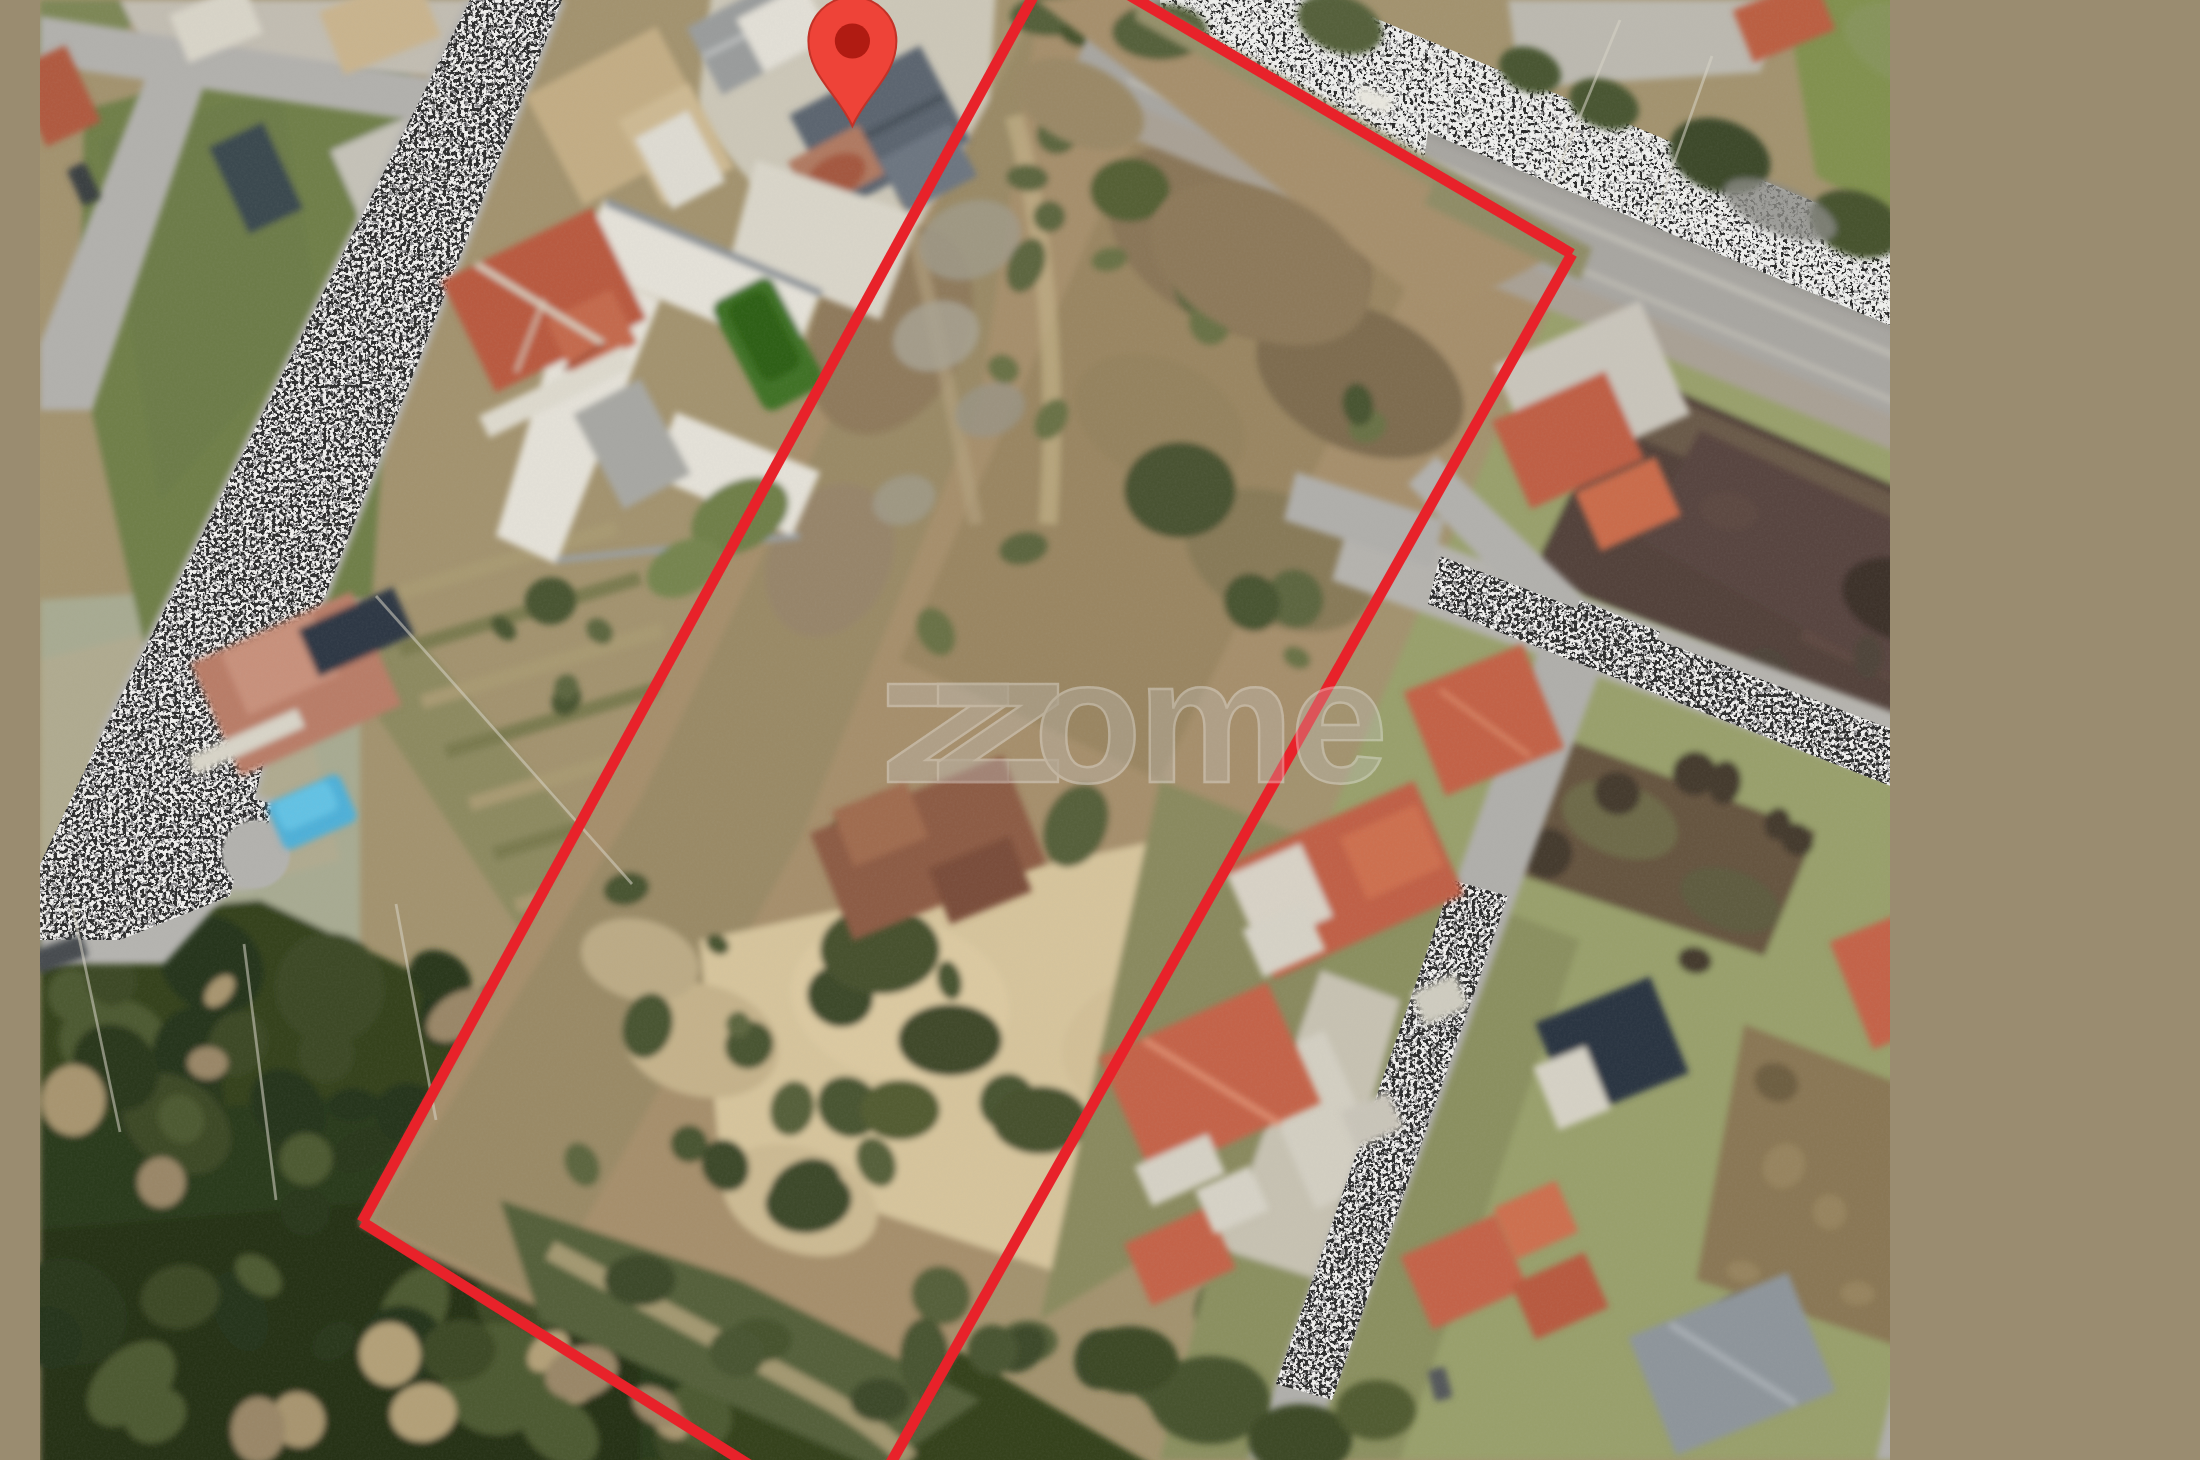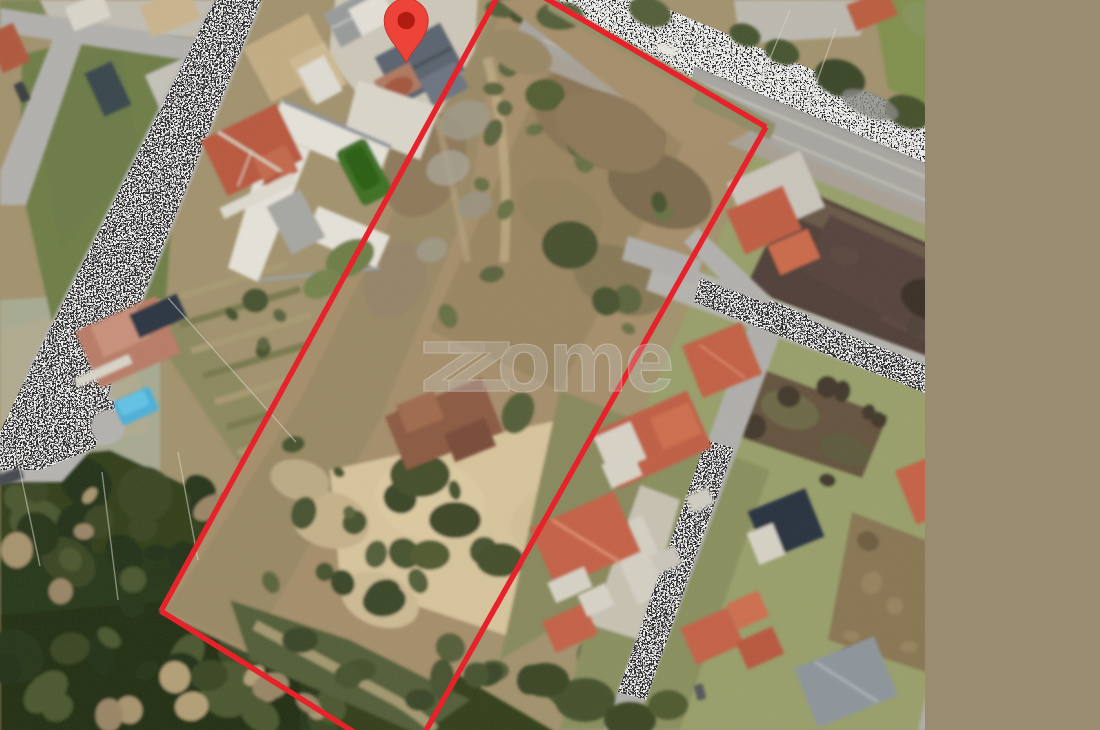--- a/index.html
+++ b/index.html
@@ -1,15 +1,15 @@
 <!DOCTYPE html>
 <html><head><meta charset="utf-8">
 <style>
 html,body{margin:0;padding:0;background:#9a8c70;}
-#map{width:925px;height:730px;position:relative;overflow:hidden;font-family:"Liberation Sans",sans-serif;}
+#map{width:925px;height:730px;position:relative;overflow:hidden;font-family:"Liberation Sans",sans-serif;padding-left:20px;}
 </style></head><body>
 
 <div id="map">
 <svg width="1100" height="730" viewBox="0 0 1100 730" xmlns="http://www.w3.org/2000/svg">
 <defs>
 <filter id="speckle" x="-2%" y="-2%" width="104%" height="104%">
   <feTurbulence type="fractalNoise" baseFrequency="0.55" numOctaves="2" seed="7" result="n1"></feTurbulence>
   <feColorMatrix in="n1" type="matrix" values="0 0 0 0 0  0 0 0 0 0  0 0 0 0 0  6 6 6 0 -7.35" result="a1"></feColorMatrix>
   <feFlood flood-color="#eeeeec" result="w"></feFlood>
   <feComposite in="w" in2="a1" operator="in" result="wn"></feComposite>

